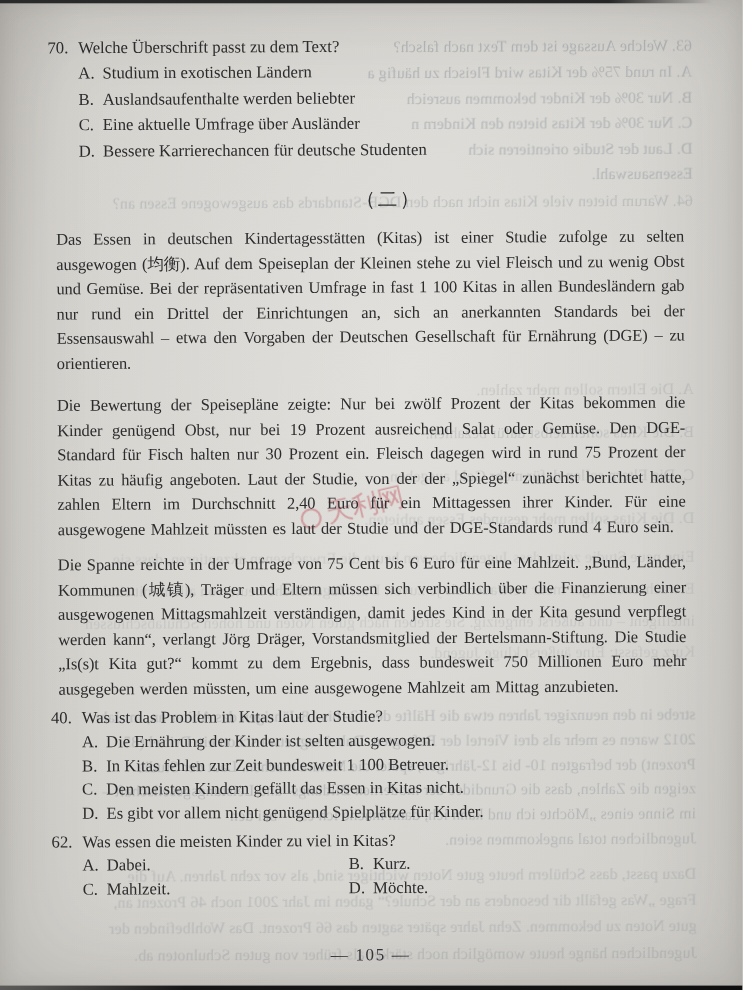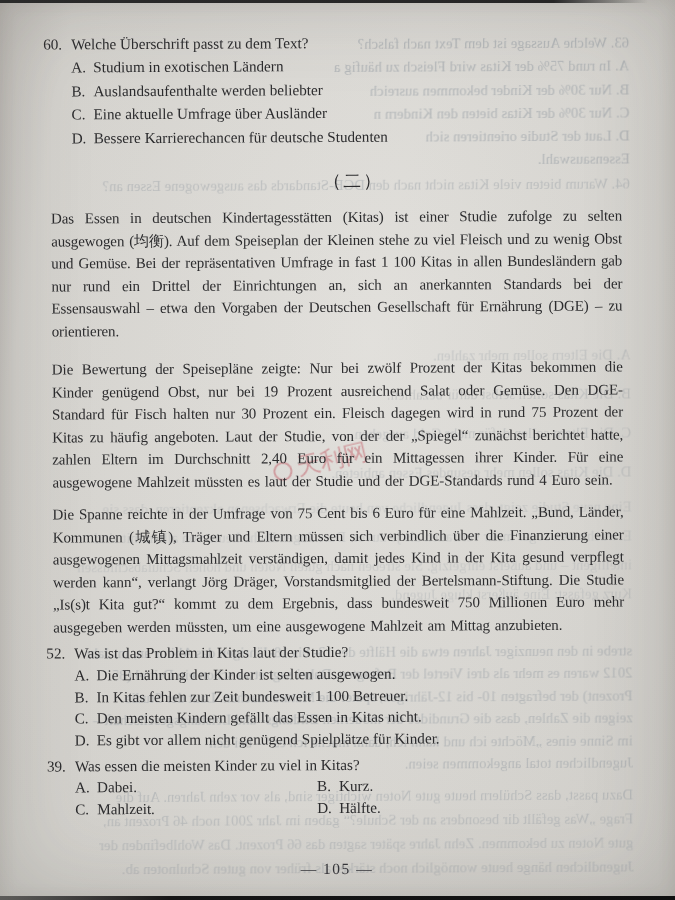--- a/index.html
+++ b/index.html
@@ -144,21 +144,21 @@
 
   <div class="watermark">
     <span class="wm-ring"></span>
     <span class="wm-text">天利网</span>
   </div>
 
   <div class="content">
 
     <section class="question q60">
       <div class="q-line">
-        <span class="q-num">60.</span>
+        <span class="q-num">70.</span>
         <span class="q-text">Welche Überschrift passt zu dem Text?</span>
       </div>
       <div class="options">
         <div class="option">
           <span class="opt-label">A.</span>
           <span class="opt-text">Studium in exotischen Ländern</span>
         </div>
         <div class="option">
           <span class="opt-label">B.</span>
           <span class="opt-text">Auslandsaufenthalte werden beliebter</span>
@@ -175,21 +175,21 @@
     </section>
 
     <div class="marker">（二）</div>
 
     <p class="para p1">Das Essen in deutschen Kindertagesstätten (Kitas) ist einer Studie zufolge zu selten ausgewogen (均衡). Auf dem Speiseplan der Kleinen stehe zu viel Fleisch und zu wenig Obst und Gemüse. Bei der repräsentativen Umfrage in fast 1 100 Kitas in allen Bundesländern gab nur rund ein Drittel der Einrichtungen an, sich an anerkannten Standards bei der Essensauswahl – etwa den Vorgaben der Deutschen Gesellschaft für Ernährung (DGE) – zu orientieren.</p>
     <p class="para p2">Die Bewertung der Speisepläne zeigte: Nur bei zwölf Prozent der Kitas bekommen die Kinder genügend Obst, nur bei 19 Prozent ausreichend Salat oder Gemüse. Den DGE-Standard für Fisch halten nur 30 Prozent ein. Fleisch dagegen wird in rund 75 Prozent der Kitas zu häufig angeboten. Laut der Studie, von der der „Spiegel“ zunächst berichtet hatte, zahlen Eltern im Durchschnitt 2,40 Euro für ein Mittagessen ihrer Kinder. Für eine ausgewogene Mahlzeit müssten es laut der Studie und der DGE-Standards rund 4 Euro sein.</p>
     <p class="para p3">Die Spanne reichte in der Umfrage von 75 Cent bis 6 Euro für eine Mahlzeit. „Bund, Länder, Kommunen (城镇), Träger und Eltern müssen sich verbindlich über die Finanzierung einer ausgewogenen Mittagsmahlzeit verständigen, damit jedes Kind in der Kita gesund verpflegt werden kann“, verlangt Jörg Dräger, Vorstandsmitglied der Bertelsmann-Stiftung. Die Studie „Is(s)t Kita gut?“ kommt zu dem Ergebnis, dass bundesweit 750 Millionen Euro mehr ausgegeben werden müssten, um eine ausgewogene Mahlzeit am Mittag anzubieten.</p>
 
     <section class="question q61">
       <div class="q-line">
-        <span class="q-num">52.</span>
+        <span class="q-num">40.</span>
         <span class="q-text">Was ist das Problem in Kitas laut der Studie?</span>
       </div>
       <div class="options">
         <div class="option">
           <span class="opt-label">A.</span>
           <span class="opt-text">Die Ernährung der Kinder ist selten ausgewogen.</span>
         </div>
         <div class="option">
           <span class="opt-label">B.</span>
           <span class="opt-text">In Kitas fehlen zur Zeit bundesweit 1 100 Betreuer.</span>
@@ -200,39 +200,39 @@
         </div>
         <div class="option">
           <span class="opt-label">D.</span>
           <span class="opt-text">Es gibt vor allem nicht genügend Spielplätze für Kinder.</span>
         </div>
       </div>
     </section>
 
     <section class="question q62">
       <div class="q-line">
-        <span class="q-num">39.</span>
+        <span class="q-num">62.</span>
         <span class="q-text">Was essen die meisten Kinder zu viel in Kitas?</span>
       </div>
       <div class="options">
         <div class="option">
           <span class="opt-label">A.</span>
           <span class="opt-text">Dabei.</span>
         </div>
         <div class="option">
           <span class="opt-label">B.</span>
           <span class="opt-text">Kurz.</span>
         </div>
         <div class="option">
           <span class="opt-label">C.</span>
           <span class="opt-text">Mahlzeit.</span>
         </div>
         <div class="option">
           <span class="opt-label">D.</span>
-          <span class="opt-text">Hälfte.</span>
+          <span class="opt-text">Möchte.</span>
         </div>
       </div>
     </section>
 
     <div class="page-number">— 105 —</div>
 
   </div>
 </div>
 
 <div class="vignette"></div>

